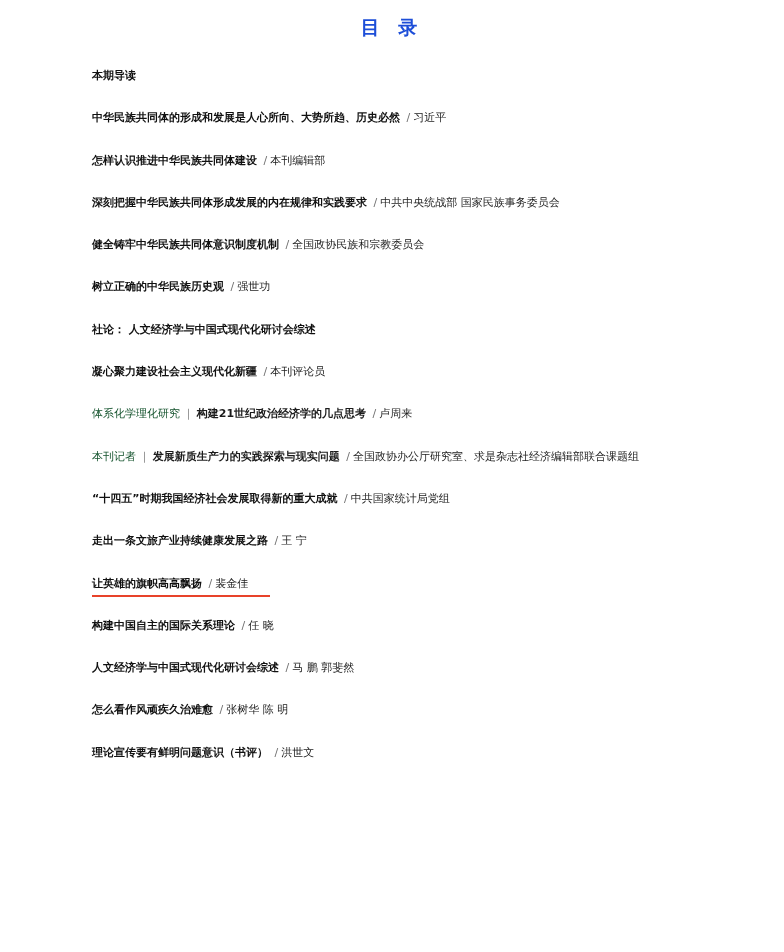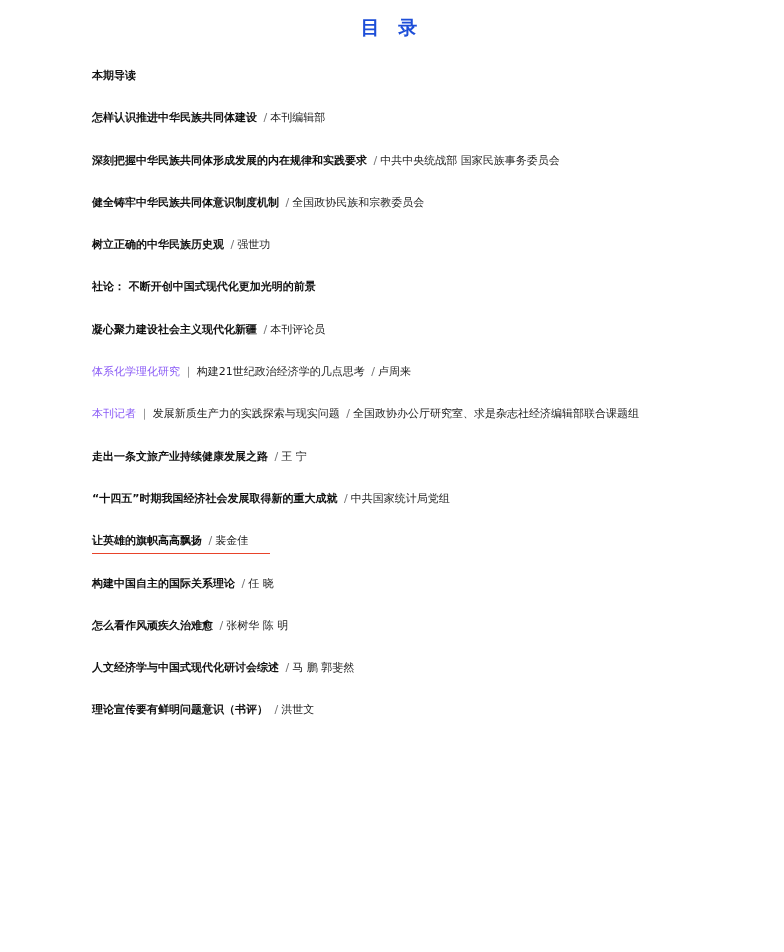--- a/index.html
+++ b/index.html
@@ -41,26 +41,26 @@
     line-height: 19px;
     margin: 0 0 23.3px 0;
     white-space: nowrap;
     position: relative;
   }
   .toc-entry .title {
     font-weight: bold;
     color: #111111;
   }
   .toc-entry.light .title {
-    font-weight: normal;
+    font-weight: bold;
     color: #1c1c1c;
   }
   .toc-entry .section {
     font-weight: normal;
-    color: #8b5cf6;
+    color: #14532d;
   }
   .toc-entry .sep {
     color: #6d6d6d;
     font-weight: normal;
     padding: 0 3px;
   }
   .toc-entry .author {
     font-weight: normal;
     color: #1c1c1c;
   }
@@ -80,30 +80,31 @@
 </style>
 </head>
 <body>
 
 <div class="page">
 
   <h1 class="doc-title">目 录</h1>
 
   <ul class="toc" id="toc-list">
       <li class="toc-entry"><span class="title">本期导读</span></li>
+      <li class="toc-entry"><span class="title">中华民族共同体的形成和发展是人心所向、大势所趋、历史必然</span><span class="sep"> /</span><span class="author">习近平</span></li>
       <li class="toc-entry"><span class="title">怎样认识推进中华民族共同体建设</span><span class="sep"> /</span><span class="author">本刊编辑部</span></li>
       <li class="toc-entry"><span class="title">深刻把握中华民族共同体形成发展的内在规律和实践要求</span><span class="sep"> /</span><span class="author">中共中央统战部 国家民族事务委员会</span></li>
       <li class="toc-entry"><span class="title">健全铸牢中华民族共同体意识制度机制</span><span class="sep"> /</span><span class="author">全国政协民族和宗教委员会</span></li>
       <li class="toc-entry"><span class="title">树立正确的中华民族历史观</span><span class="sep"> /</span><span class="author">强世功</span></li>
-      <li class="toc-entry"><span class="title">社论：  不断开创中国式现代化更加光明的前景</span></li>
+      <li class="toc-entry"><span class="title">社论：  人文经济学与中国式现代化研讨会综述</span></li>
       <li class="toc-entry"><span class="title">凝心聚力建设社会主义现代化新疆</span><span class="sep"> /</span><span class="author">本刊评论员</span></li>
       <li class="toc-entry light"><span class="section">体系化学理化研究</span><span class="sep">｜</span><span class="title">构建21世纪政治经济学的几点思考</span><span class="sep"> /</span><span class="author">卢周来</span></li>
       <li class="toc-entry light"><span class="section">本刊记者</span><span class="sep">｜</span><span class="title">发展新质生产力的实践探索与现实问题</span><span class="sep"> /</span><span class="author">全国政协办公厅研究室、求是杂志社经济编辑部联合课题组</span></li>
+      <li class="toc-entry"><span class="title">“十四五”时期我国经济社会发展取得新的重大成就</span><span class="sep"> /</span><span class="author">中共国家统计局党组</span></li>
       <li class="toc-entry"><span class="title">走出一条文旅产业持续健康发展之路</span><span class="sep"> /</span><span class="author">王  宁</span></li>
-      <li class="toc-entry"><span class="title">“十四五”时期我国经济社会发展取得新的重大成就</span><span class="sep"> /</span><span class="author">中共国家统计局党组</span></li>
       <li class="toc-entry underlined"><span class="title">让英雄的旗帜高高飘扬</span><span class="sep"> /</span><span class="author">裴金佳</span></li>
       <li class="toc-entry"><span class="title">构建中国自主的国际关系理论</span><span class="sep"> /</span><span class="author">任  晓</span></li>
+      <li class="toc-entry"><span class="title">人文经济学与中国式现代化研讨会综述</span><span class="sep"> /</span><span class="author">马  鹏 郭斐然</span></li>
       <li class="toc-entry"><span class="title">怎么看作风顽疾久治难愈</span><span class="sep"> /</span><span class="author">张树华 陈  明</span></li>
-      <li class="toc-entry"><span class="title">人文经济学与中国式现代化研讨会综述</span><span class="sep"> /</span><span class="author">马  鹏 郭斐然</span></li>
       <li class="toc-entry"><span class="title">理论宣传要有鲜明问题意识（书评）</span><span class="sep"> /</span><span class="author">洪世文</span></li>
     </ul>
 
 </div>
 
 </body></html>

